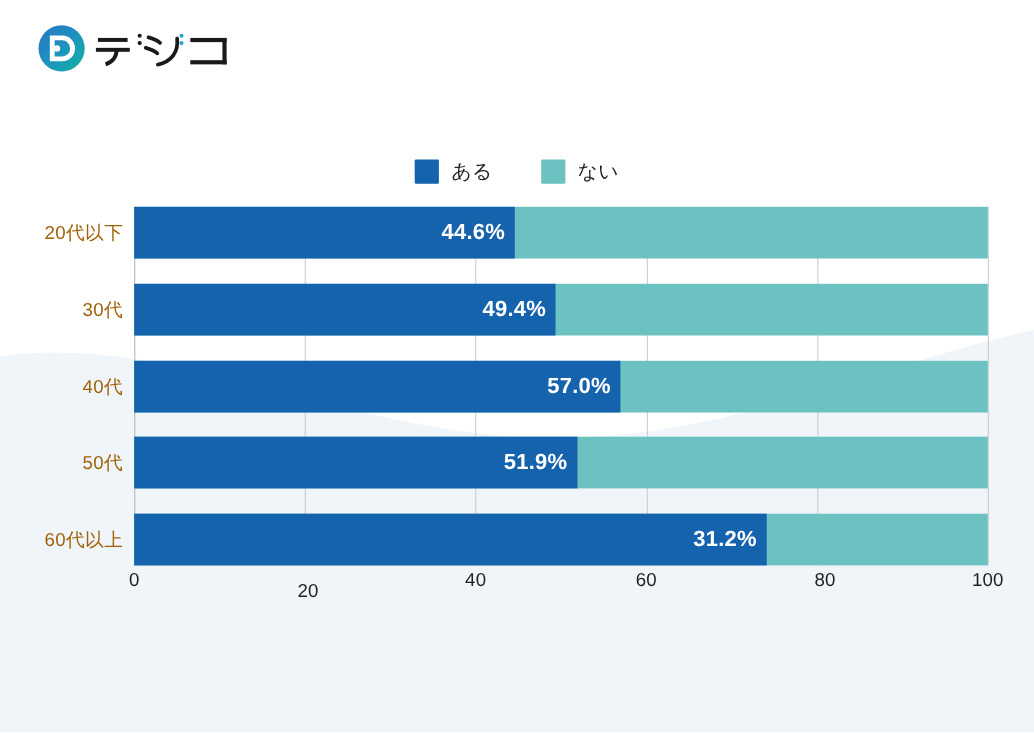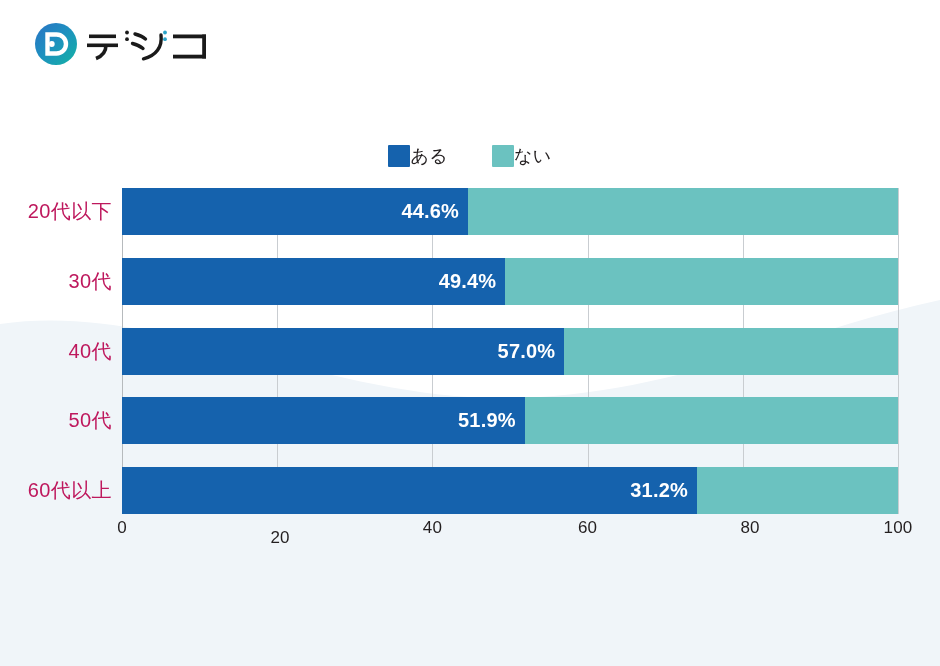--- a/index.html
+++ b/index.html
@@ -53,20 +53,21 @@
     top: 145px;
     width: 940px;
     display: flex;
     justify-content: center;
     gap: 44px;
     z-index: 4;
   }
   .legend-item {
     display: flex;
     align-items: center;
+    gap: 11px;
   }
   .legend-swatch {
     width: 22px; height: 22px;
     display: block;
     border-radius: 1px;
   }
   .legend-label {
     font-size: 18px;
     color: #231f20;
     line-height: 1;
@@ -132,23 +133,23 @@
     position: absolute;
     left: 0;
     width: 940px;
     height: 47px;
   }
   .cat-text {
     position: absolute;
     left: 0; top: 0;
     width: 112px;
     text-align: right;
-    font-size: 20px;
+    font-size: 17px;
     line-height: 47px;
-    color: #be185d;
+    color: #a16207;
     letter-spacing: .02em;
     white-space: nowrap;
   }
 
   
   #xaxis {
     position: absolute;
     left: 122px;
     top: 518px;
     width: 776px;

